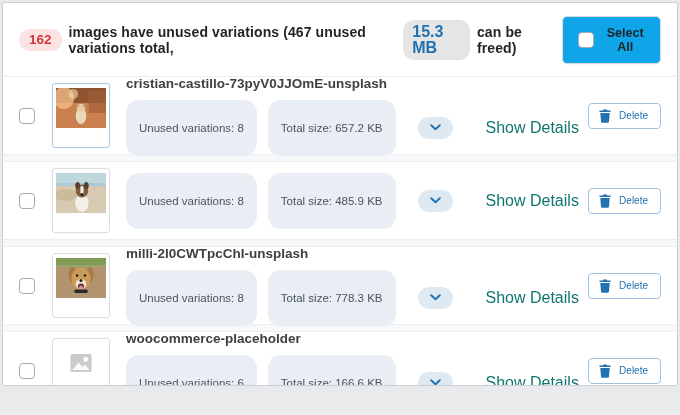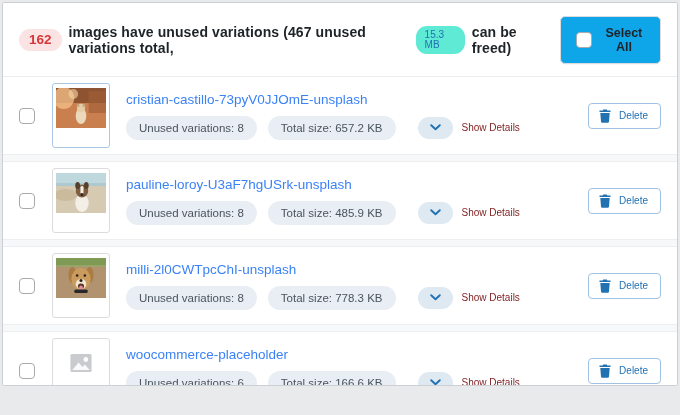--- a/index.html
+++ b/index.html
@@ -14,21 +14,21 @@
   .header {
     display: flex; align-items: center; gap: 7px;
     padding: 13px 16px 12px 16px; background: #fff; flex: 0 0 auto;
   }
   .count-pill {
     background: #fbe3e3; color: #d63638; font-weight: 700; font-size: 13.5px;
     padding: 4px 10px; border-radius: 12px; line-height: 1;
   }
   .header-text { color: #1d2327; font-weight: 700; font-size: 14px; letter-spacing: .1px; }
   .size-pill {
-    background: #5eead4; color: #2271b1; font-weight: 400; font-size: 10px;
+    background: #e5e5e5; color: #2271b1; font-weight: 700; font-size: 16px;
     padding: 4px 9px; border-radius: 11px; line-height: 1;
   }
   .header-spacer { flex: 1; }
   .select-all-btn {
     display: flex; align-items: center; gap: 11px; background: #0ea5e9;
     border: 1px solid #dcdcde; border-radius: 5px; padding: 9px 15px;
     font-family: inherit; font-size: 12.5px; font-weight: 700; color: #1d2327;
     cursor: pointer; box-shadow: 0 1px 1px rgba(0,0,0,.03);
   }
   input[type="checkbox"] {
@@ -44,32 +44,32 @@
     padding: 8px 16px; height: 79px; margin-bottom: 6px;
   }
   .row-cb { margin-right: 17px; }
   .thumb {
     width: 58px; height: 65px; background: #fff; border: 1px solid #dcdcde;
     border-radius: 3px; padding: 3px; margin-right: 16px; flex: 0 0 auto;
   }
   .thumb.highlight { border-color: #aac8e4; }
   .thumb svg { width: 100%; height: 40px; display: block; margin-top: 1px; }
   .row-main { flex: 1; min-width: 0; }
-  .row-title { color: #3b82f6; font-weight: 400; font-size: 13.5px; margin-bottom: 9px; }
+  .row-title { color: #404040; font-weight: 700; font-size: 13.5px; margin-bottom: 9px; }
   .row-meta { display: flex; align-items: center; }
   .meta-pill {
     background: #e9eef4; color: #4b545c; font-size: 11.5px; font-weight: 400;
-    padding: 6px 13px; border-radius: 13px; margin-right: 11px; white-space: nowrap;
+    padding: 22px 13px; border-radius: 13px; margin-right: 11px; white-space: nowrap;
   }
   .chev-btn {
     width: 35px; height: 22px; border: none; border-radius: 12px; background: #dfe9f2;
     display: flex; align-items: center; justify-content: center; cursor: pointer;
     margin-left: 11px; margin-right: 9px; flex: 0 0 auto;
   }
-  .details-link { color: #7f1d1d; font-size: 10px; text-decoration: none; cursor: pointer; white-space: nowrap; }
+  .details-link { color: #0f766e; font-size: 16px; text-decoration: none; cursor: pointer; white-space: nowrap; margin-left: 24px; }
   .delete-btn {
     display: flex; align-items: center; gap: 8px; background: #fff;
     border: 1px solid #9fc2e2; border-radius: 4px; padding: 5px 12px 5px 10px;
     color: #2271b1; font-family: inherit; font-size: 10px; font-weight: 400;
     cursor: pointer; margin-left: 12px; flex: 0 0 auto;
   }
   .hidden-defs { position: absolute; width: 0; height: 0; overflow: hidden; }
 </style>
 </head>
 <body>
@@ -166,21 +166,20 @@
       </div>
 
       <div class="row">
         <input type="checkbox" class="row-cb" style="">
         <div class="thumb">
           <svg>
             <use href="#thumb-dog-beach"></use>
           </svg>
         </div>
         <div class="row-main">
-          <div class="row-title">pauline-loroy-U3aF7hgUSrk-unsplash</div>
           <div class="row-meta">
             <span class="meta-pill">Unused variations: 8</span>
             <span class="meta-pill">Total size: 485.9 KB</span>
             <button class="chev-btn">
               <svg width="11" height="7" viewBox="0 0 11 7">
                 <polyline points="1.2,1.2 5.5,5.3 9.8,1.2" fill="none" stroke="#2271b1" stroke-width="1.9" stroke-linecap="round" stroke-linejoin="round"></polyline>
               </svg>
             </button>
             <a class="details-link">Show Details</a>
           </div>

